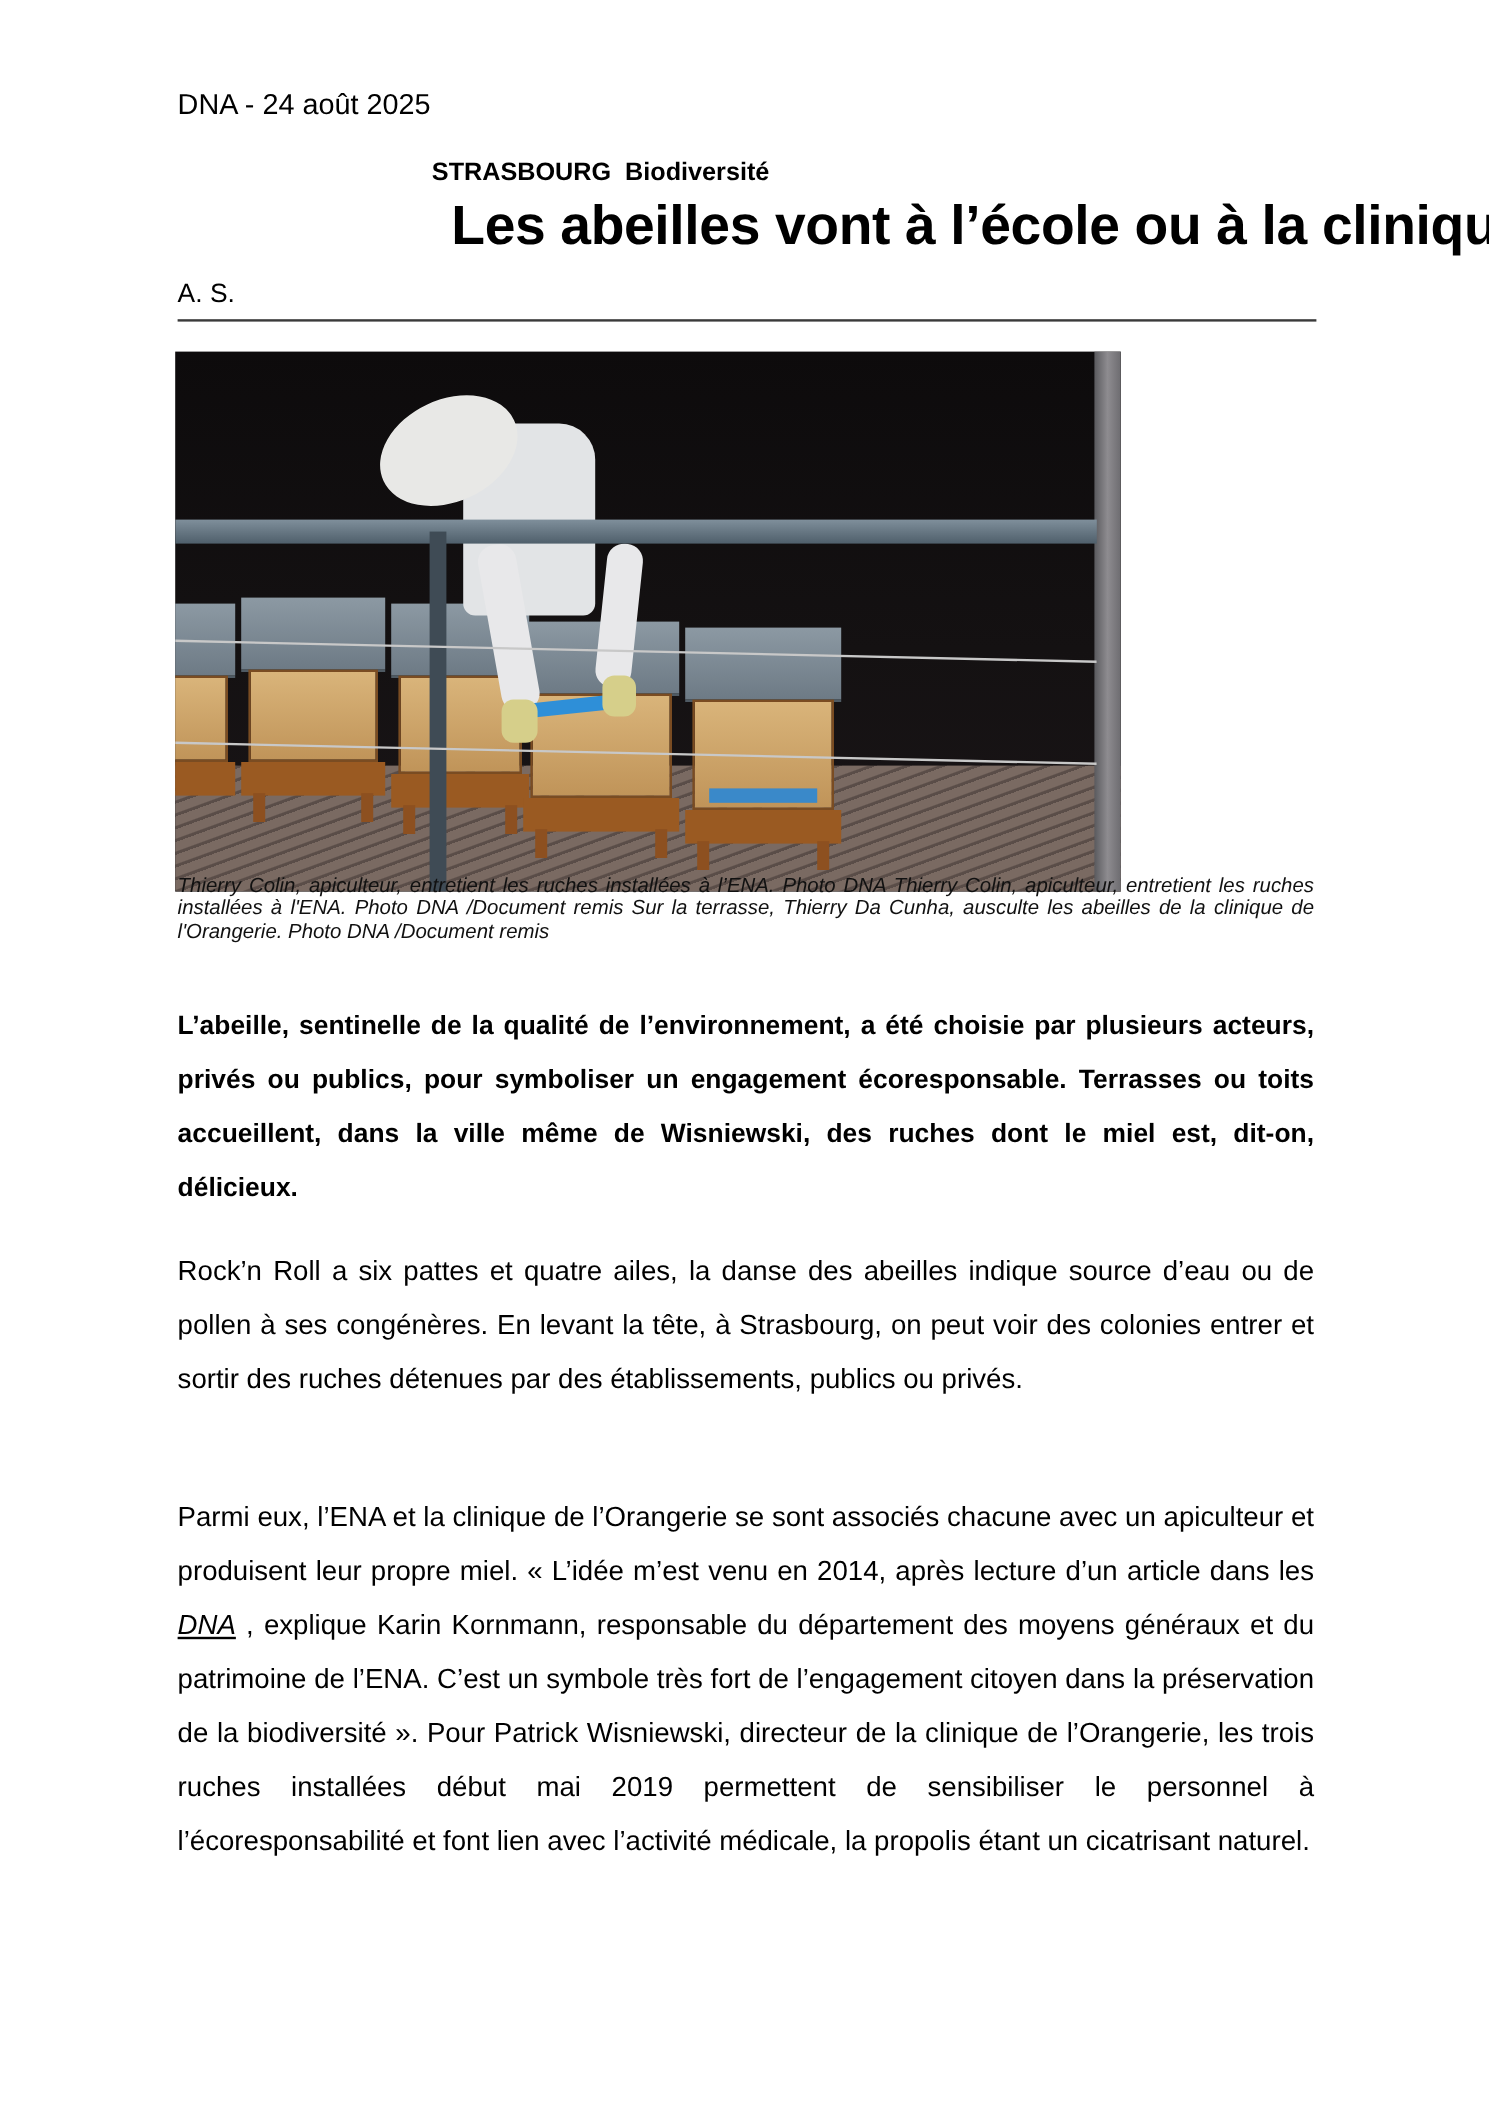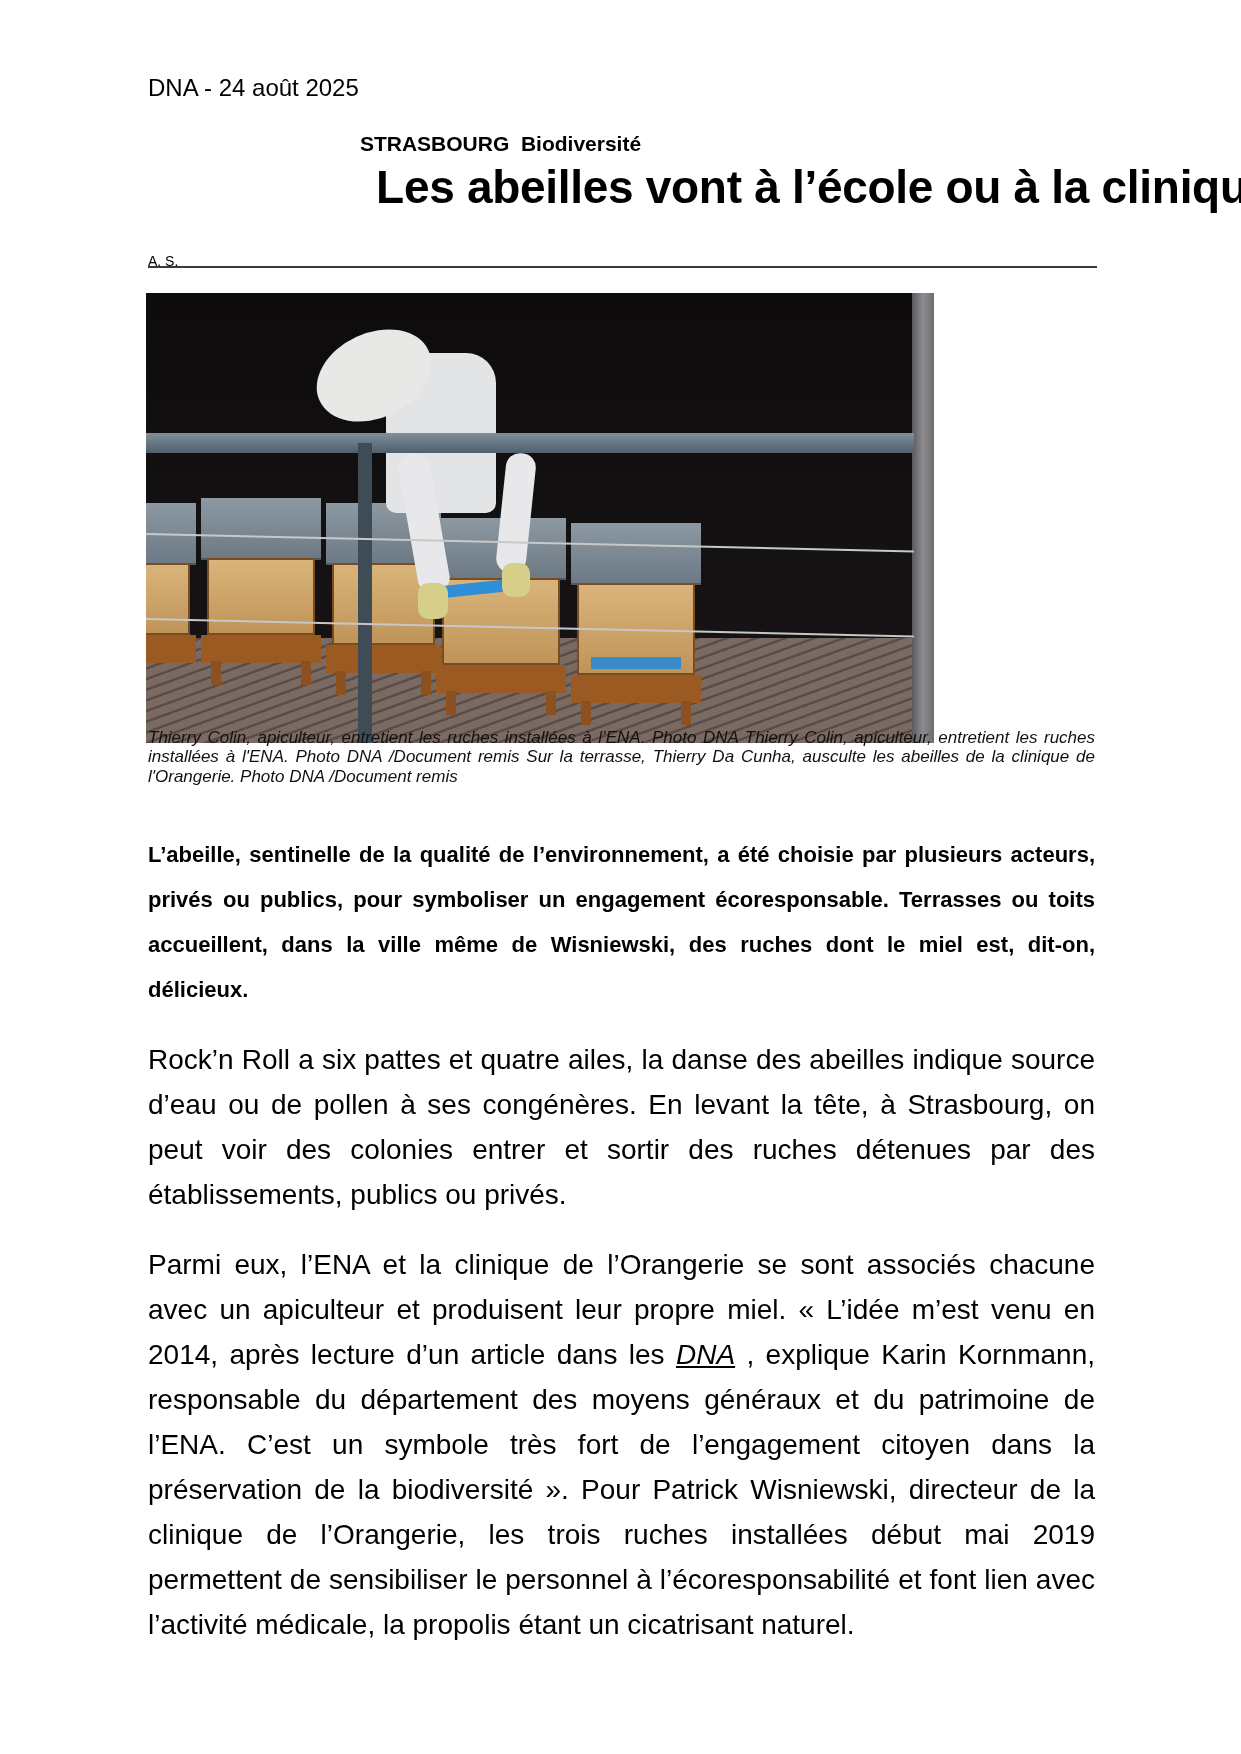--- a/index.html
+++ b/index.html
@@ -35,22 +35,22 @@
     left: 0; width: 1241px; top: 159px;
     text-align: right;
     font-size: 46px;
     font-weight: bold;
     line-height: 56px;
     letter-spacing: -0.3px;
     white-space: nowrap;
     padding-left: 32px;
   }
   .author {
-    left: 148px; top: 248px;
-    font-size: 14px;
+    left: 148px; top: 232px;
+    font-size: 22px;
     line-height: 26px;
   }
   .rule {
     left: 148px; top: 266px;
     width: 949px; height: 2px;
     background: #3a3a3a;
   }
 
   
   .photo {
@@ -132,21 +132,21 @@
     left: 148px; top: 832px;
     width: 947px;
     font-size: 22px;
     font-weight: bold;
     line-height: 45px;
     text-align: justify;
   }
   .body-para {
     left: 148px;
     width: 947px;
-    font-size: 28px;
+    font-size: 23px;
     line-height: 45px;
     text-align: justify;
   }
   .p1 { top: 1037px; }
   .p2 { top: 1242px; }
   em { font-style: italic; text-decoration: underline; }
 </style>
 </head>
 <body>
 

